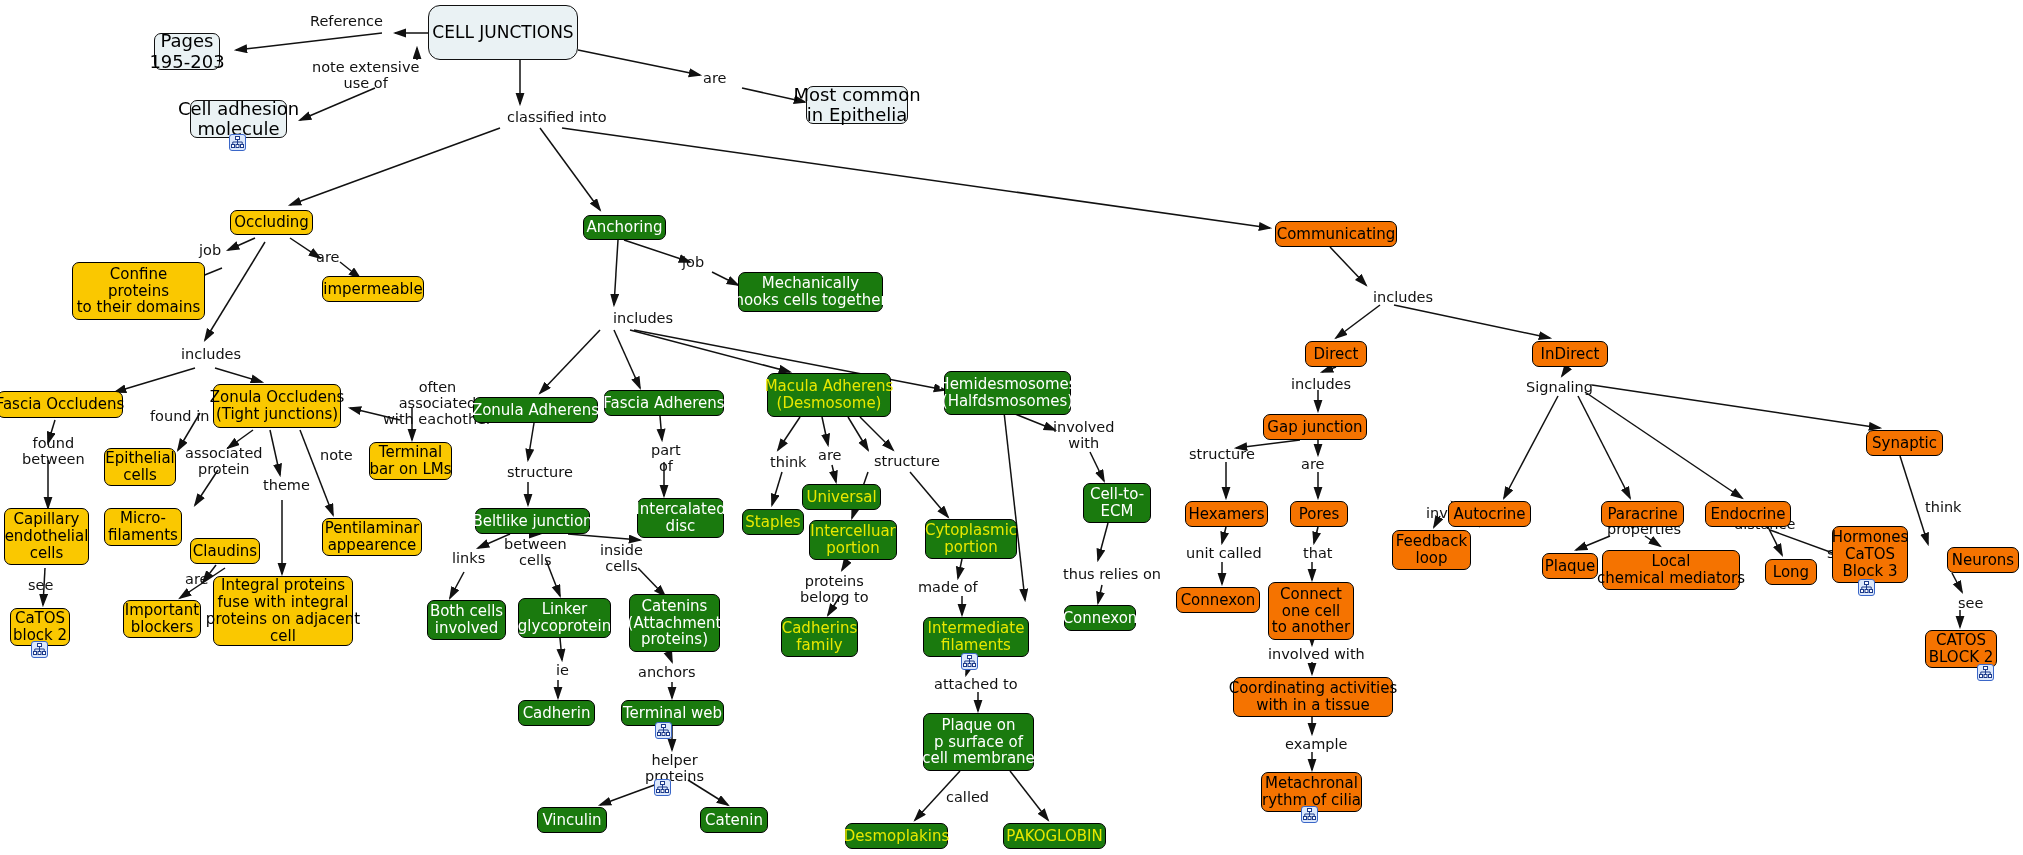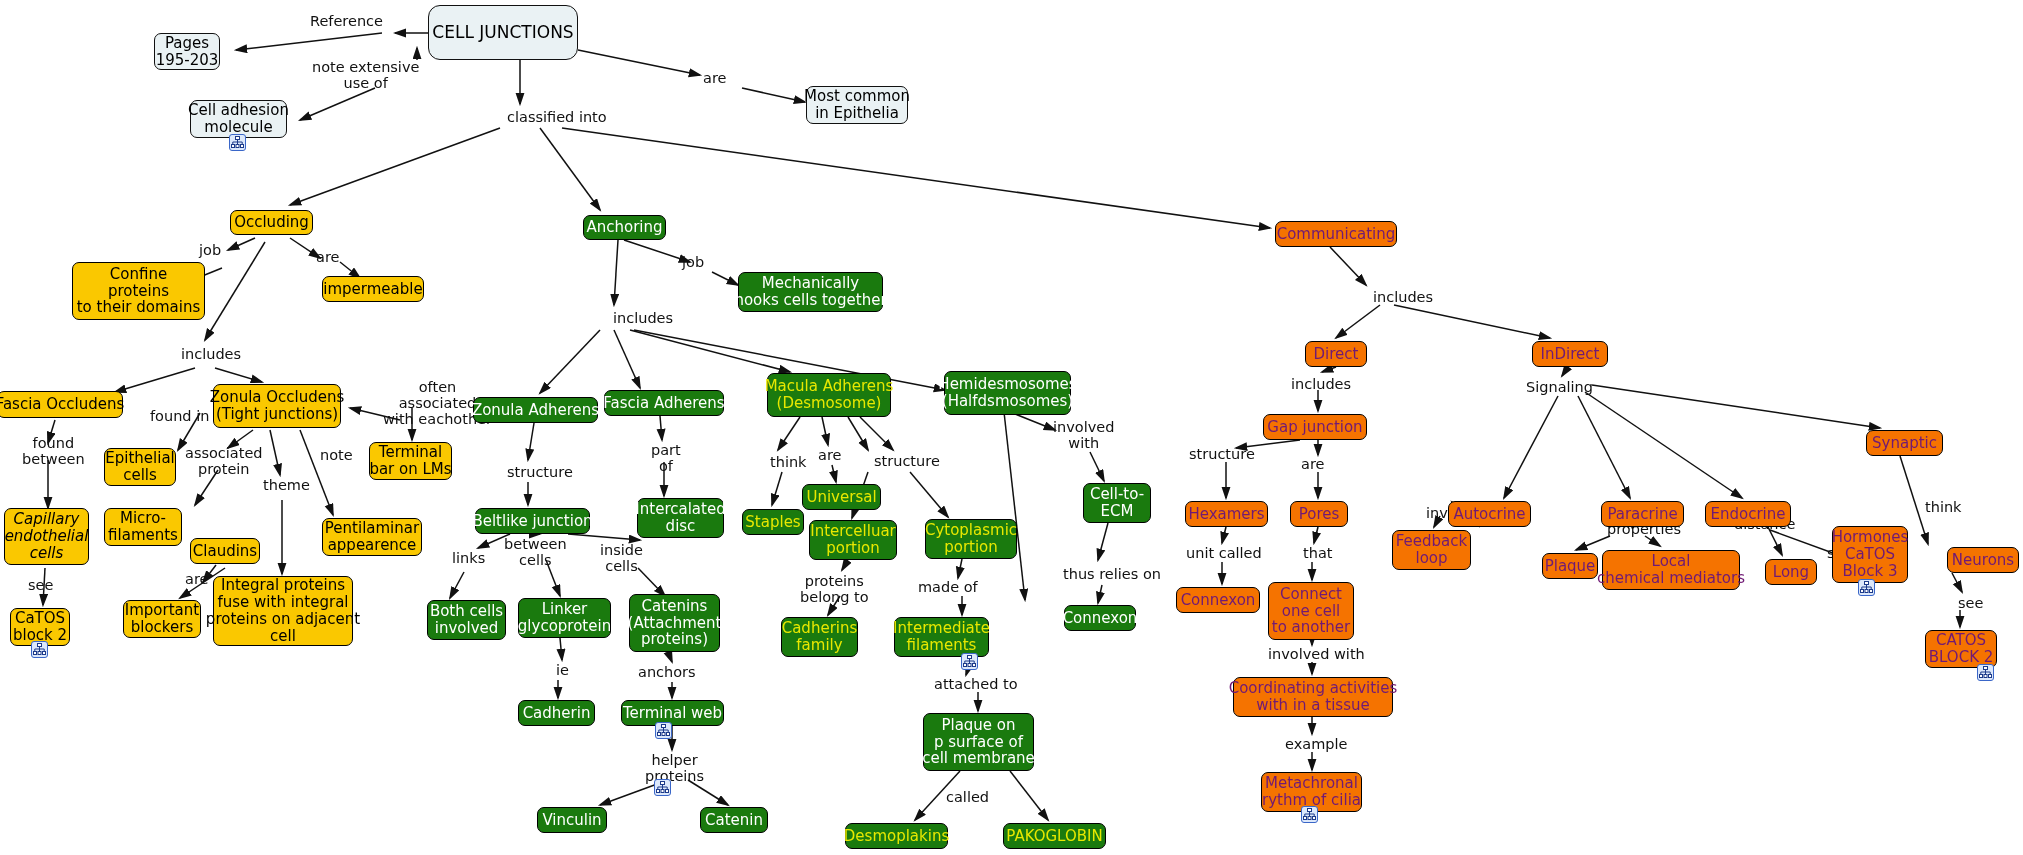--- a/index.html
+++ b/index.html
@@ -39,21 +39,21 @@
     background: #eaf2f4;
     border-color: #111111;
     color: #000000;
     border-radius: 12px;
     font-size: 17px;
   }
   .node.plain {
     background: #eaf2f4;
     border-color: #111111;
     color: #000000;
-    font-size: 15px;
+    font-size: 18px;
   }
   .node.yellow {
     background: #fac800;
     border-color: #000000;
     color: #000000;
     font-size: 15px;
   }
   .node.green {
     background: #1a7a0e;
     border-color: #000000;
@@ -62,21 +62,21 @@
   }
   .node.green-y {
     background: #1a7a0e;
     border-color: #000000;
     color: #e8e800;
     font-size: 15px;
   }
   .node.orange {
     background: #f57300;
     border-color: #000000;
-    color: #701a75;
+    color: #000000;
     font-size: 15px;
   }
   .edge-label {
     position: absolute;
     color: #111111;
     font-size: 14.5px;
     line-height: 1.1;
     text-align: center;
     white-space: pre;
     background: transparent;
@@ -231,21 +231,21 @@
 proteins
 to their domains</div>
       <div class="node yellow" style="left: 322px; top: 276px; width: 102px; height: 26px;">impermeable</div>
       <div class="node yellow" style="left: -3px; top: 391px; width: 126px; height: 27px;">Fascia Occludens</div>
       <div class="node yellow" style="left: 213px; top: 384px; width: 128px; height: 44px;">Zonula Occludens
 (Tight junctions)</div>
       <div class="node yellow" style="left: 104px; top: 448px; width: 72px; height: 38px;">Epithelial
 cells</div>
       <div class="node yellow" style="left: 369px; top: 442px; width: 83px; height: 38px;">Terminal
 bar on LMs</div>
-      <div class="node yellow" style="left: 4px; top: 508px; width: 85px; height: 57px; font-style: italic;">Capillary
+      <div class="node yellow" style="left: 4px; top: 508px; width: 85px; height: 57px;">Capillary
 endothelial
 cells</div>
       <div class="node yellow" style="left: 104px; top: 508px; width: 78px; height: 38px;">Micro-
 filaments</div>
       <div class="node yellow" style="left: 190px; top: 538px; width: 70px; height: 26px;">Claudins</div>
       <div class="node yellow" style="left: 322px; top: 518px; width: 100px; height: 38px;">Pentilaminar
 appearence</div>
       <div class="node yellow" style="left: 213px; top: 576px; width: 140px; height: 70px;">Integral proteins
 fuse with integral
 proteins on adjacent
@@ -276,21 +276,21 @@
 ECM</div>
       <div class="node green" style="left: 427px; top: 600px; width: 79px; height: 40px;">Both cells
 involved</div>
       <div class="node green" style="left: 518px; top: 598px; width: 93px; height: 40px;">Linker
 glycoprotein</div>
       <div class="node green" style="left: 629px; top: 594px; width: 91px; height: 58px;">Catenins
 (Attachment
 proteins)</div>
       <div class="node green-y" style="left: 781px; top: 617px; width: 77px; height: 40px;">Cadherins
 family</div>
-      <div class="node green-y" style="left: 894px; top: 617px; width: 95px; height: 40px;">Intermediate
+      <div class="node green-y" style="left: 923px; top: 617px; width: 106px; height: 40px;">Intermediate
 filaments</div>
       <div class="node green" style="left: 1064px; top: 605px; width: 72px; height: 26px;">Connexon</div>
       <div class="node green" style="left: 518px; top: 700px; width: 77px; height: 26px;">Cadherin</div>
       <div class="node green" style="left: 621px; top: 700px; width: 103px; height: 26px;">Terminal web</div>
       <div class="node green" style="left: 923px; top: 713px; width: 111px; height: 58px;">Plaque on
 p surface of
 cell membrane</div>
       <div class="node green" style="left: 537px; top: 807px; width: 70px; height: 26px;">Vinculin</div>
       <div class="node green" style="left: 700px; top: 807px; width: 68px; height: 26px;">Catenin</div>
       <div class="node green-y" style="left: 845px; top: 823px; width: 103px; height: 26px;">Desmoplakins</div>

